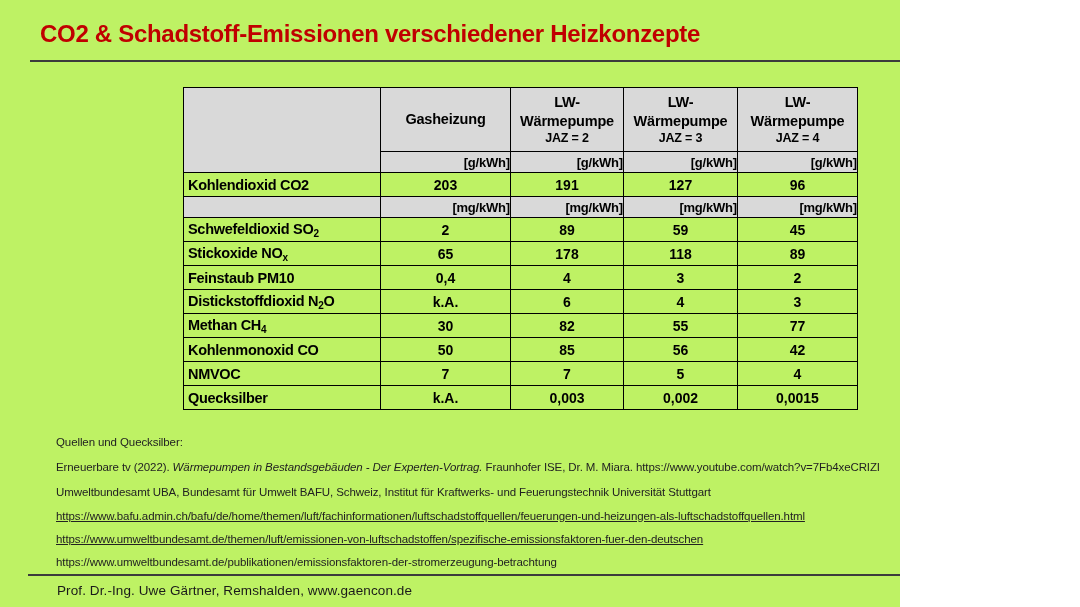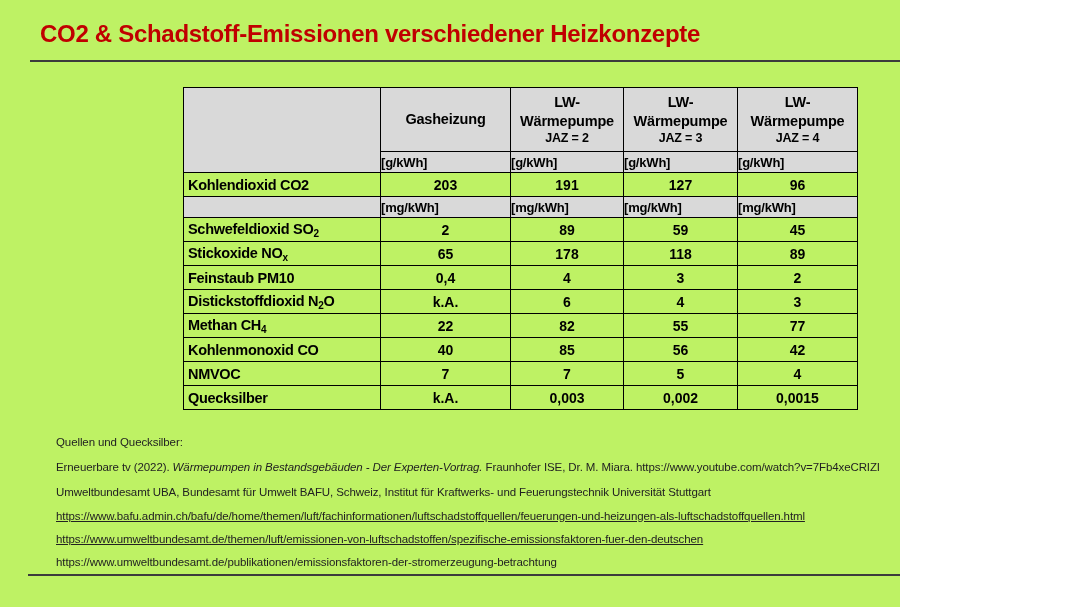--- a/index.html
+++ b/index.html
@@ -29,21 +29,21 @@
     border:1px solid #000; overflow:hidden;
   }
   .hdr {
     background:#d9d9d9; font-weight:bold; text-align:center;
     vertical-align:middle; font-size:14.5px; line-height:1.28;
     height:64px; letter-spacing:-0.2px;margin-left:41px;
   }
   .jaz { font-size:12.5px; }
   .unit-row-tr td { height:21px; }
   .unit-cell {
-    background:#d9d9d9; font-weight:bold; text-align:left;
+    background:#d9d9d9; font-weight:bold; text-align:right;
     font-size:13px; letter-spacing:-0.2px;
   }
   .data-row td { height:24px; }
   .label-cell {
     font-weight:bold; text-align:left; padding-left:4px;
     font-size:14.5px; letter-spacing:-0.3px; white-space:nowrap;
   }
   .val { text-align:center; font-weight:bold; font-size:14px; }
   .sb { font-size:10px; vertical-align:-3px; }
 
@@ -140,28 +140,28 @@
         </tr>
         <tr class="data-row">
           <td class="label-cell"><span>Distickstoffdioxid N</span><span class="sb">2</span><span>O</span></td>
           <td class="val">k.A.</td>
           <td class="val">6</td>
           <td class="val">4</td>
           <td class="val">3</td>
         </tr>
         <tr class="data-row">
           <td class="label-cell"><span>Methan CH</span><span class="sb">4</span></td>
-          <td class="val">22</td>
+          <td class="val">30</td>
           <td class="val">82</td>
           <td class="val">55</td>
           <td class="val">77</td>
         </tr>
         <tr class="data-row">
           <td class="label-cell"><span>Kohlenmonoxid CO</span></td>
-          <td class="val">40</td>
+          <td class="val">50</td>
           <td class="val">85</td>
           <td class="val">56</td>
           <td class="val">42</td>
         </tr>
         <tr class="data-row">
           <td class="label-cell"><span>NMVOC</span></td>
           <td class="val">7</td>
           <td class="val">7</td>
           <td class="val">5</td>
           <td class="val">4</td>
@@ -179,14 +179,15 @@
   <div class="src" style="top:436px">Quellen und Quecksilber:</div>
   <div class="src" style="top:461px">
     <span>Erneuerbare tv (2022). </span><i>Wärmepumpen in Bestandsgebäuden - Der Experten-Vortrag.</i><span> Fraunhofer ISE, Dr. M. Miara. https://www.youtube.com/watch?v=7Fb4xeCRIZI</span>
   </div>
   <div class="src" style="top:486px">Umweltbundesamt UBA, Bundesamt für Umwelt BAFU, Schweiz, Institut für Kraftwerks- und Feuerungstechnik Universität Stuttgart</div>
   <div class="src u" style="top:510px">https://www.bafu.admin.ch/bafu/de/home/themen/luft/fachinformationen/luftschadstoffquellen/feuerungen-und-heizungen-als-luftschadstoffquellen.html</div>
   <div class="src u" style="top:533px">https://www.umweltbundesamt.de/themen/luft/emissionen-von-luftschadstoffen/spezifische-emissionsfaktoren-fuer-den-deutschen</div>
   <div class="src" style="top:556px">https://www.umweltbundesamt.de/publikationen/emissionsfaktoren-der-stromerzeugung-betrachtung</div>
 
   <div class="rule footer-rule"></div>
+  <div class="footer">Prof. Dr.-Ing. Uwe Gärtner, Remshalden, www.gaencon.de</div>
 
 </div>
 
 </body></html>

